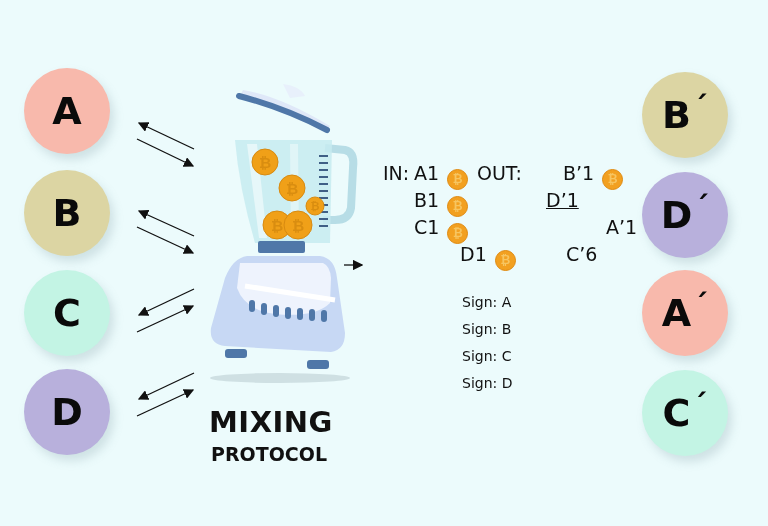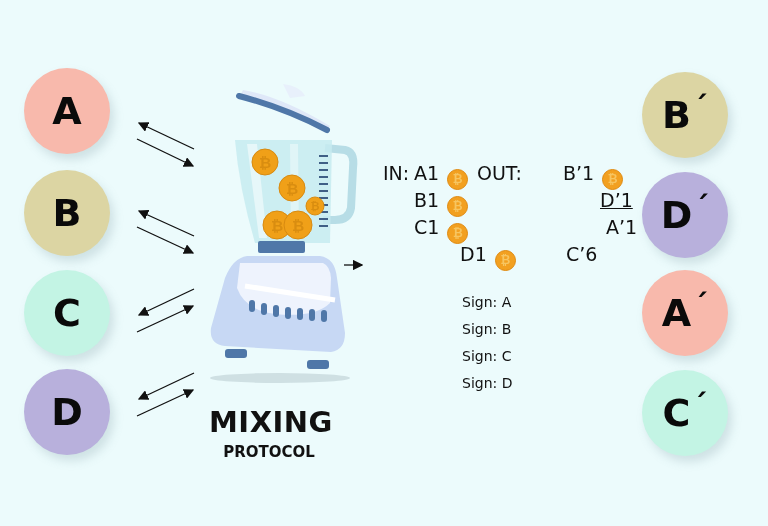--- a/index.html
+++ b/index.html
@@ -19,21 +19,21 @@
     .circle .prime { font-size: 30px; margin-left: 2px; position: relative; top: -8px; }
     .arrows { position: absolute; left: 0; top: 0; }
     .blender { position: absolute; left: 195px; top: 78px; }
     .title1 {
       position: absolute; left: 209px; top: 405px; width: 120px; text-align: center;
       font-family: "DejaVu Sans", sans-serif; font-weight: bold; font-size: 29px; color: #111;
       letter-spacing: 0.5px;
     }
     .title2 {
       position: absolute; left: 209px; top: 443px; width: 120px; text-align: center;
-      font-family: "DejaVu Sans", sans-serif; font-weight: bold; font-size: 15px; color: #111;
+      font-family: "DejaVu Sans", sans-serif; font-weight: bold; font-size: 19px; color: #111;
     }
     .tx { position: absolute; font-size: 19px; color: #111; white-space: nowrap; line-height: 28px; }
     .coin {
       display: inline-block; width: 19px; height: 19px; border-radius: 50%;
       background: #f2a020; border: 1px solid #e08a10; vertical-align: -3px;
       color: #f7c560; font-size: 12px; font-weight: bold; text-align: center; line-height: 19px;
       margin-left: 2px;
     }
     .sign { position: absolute; left: 462px; font-size: 14px; color: #111; line-height: 27px; }
   </style>
@@ -165,20 +165,20 @@
 <div class="title2">PROTOCOL</div>
 
 <div class="tx" style="left:383px;top:159px;">IN:</div>
 <div class="tx" style="left:414px;top:159px;"><span>A1</span> <span class="coin">₿</span></div>
 <div class="tx" style="left:414px;top:186px;"><span>B1</span> <span class="coin">₿</span></div>
 <div class="tx" style="left:414px;top:213px;"><span>C1</span> <span class="coin">₿</span></div>
 <div class="tx" style="left:414px;top:240px;margin-left:46px;"><span>D1</span> <span class="coin">₿</span></div>
 
 <div class="tx" style="left:477px;top:159px;">OUT:</div>
 <div class="tx" style="left:563px;top:159px;"><span>B’1</span> <span class="coin">₿</span></div>
-<div class="tx" style="left:600px;top:186px;text-decoration:underline;">D’1</div>
+<div class="tx" style="left:546px;top:186px;text-decoration:underline;">D’1</div>
 <div class="tx" style="left:566px;top:213px;margin-left:40px;">A’1</div>
 <div class="tx" style="left:566px;top:240px;">C’6</div>
 
 <div class="sign" style="top:289px;">Sign: A</div>
 <div class="sign" style="top:316px;">Sign: B</div>
 <div class="sign" style="top:343px;">Sign: C</div>
 <div class="sign" style="top:370px;">Sign: D</div>
 
 </body></html>

